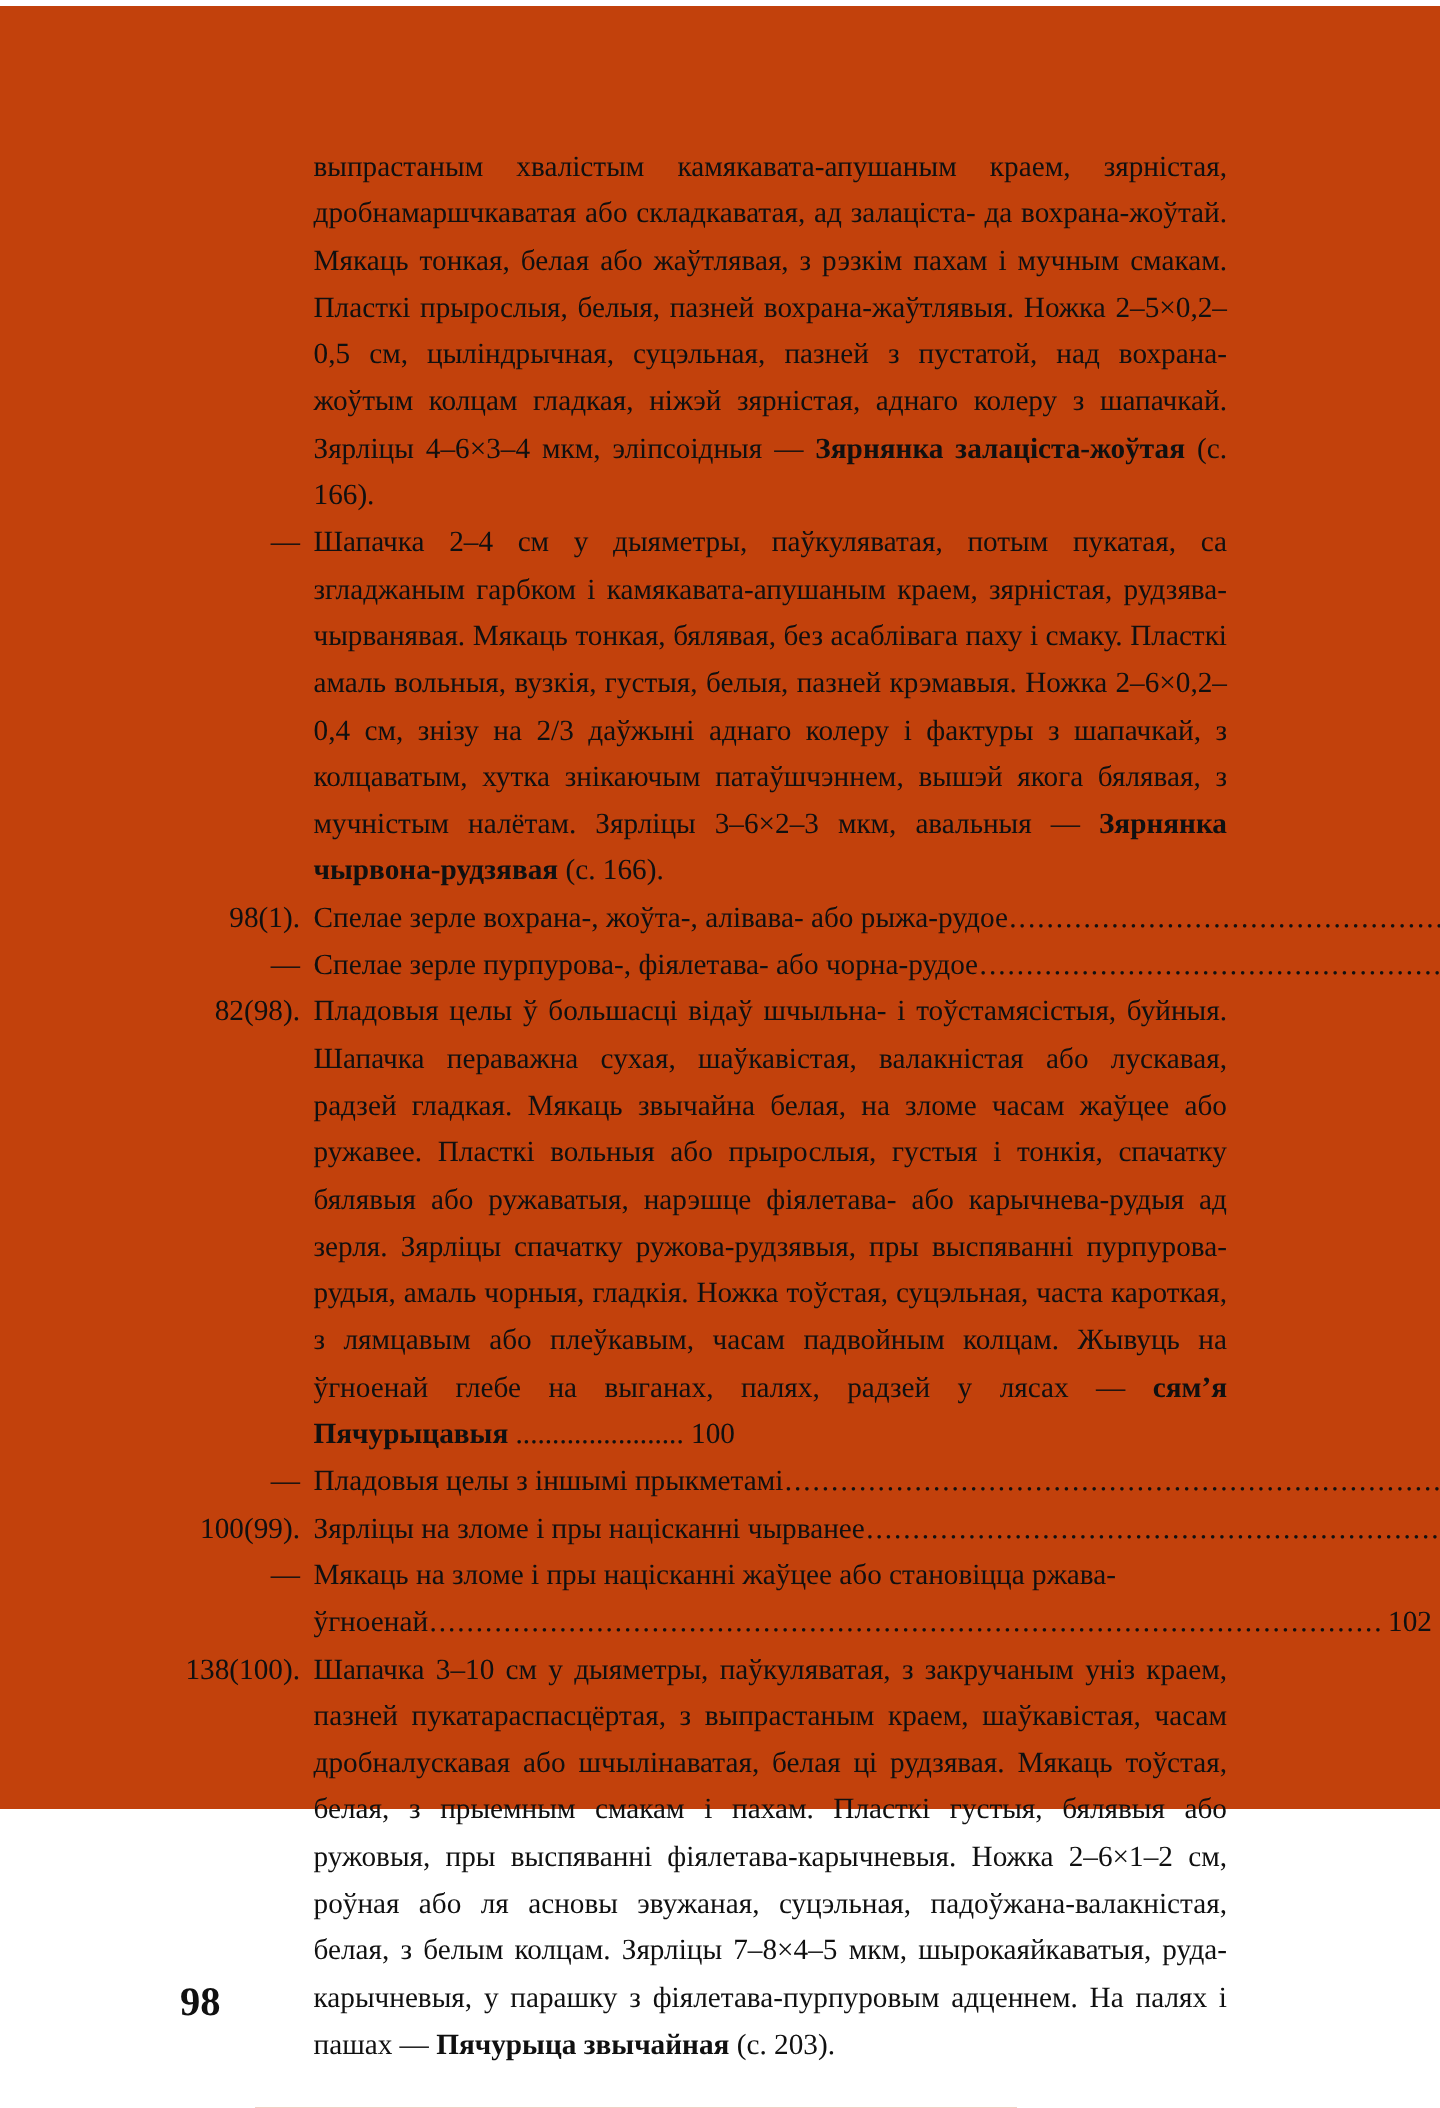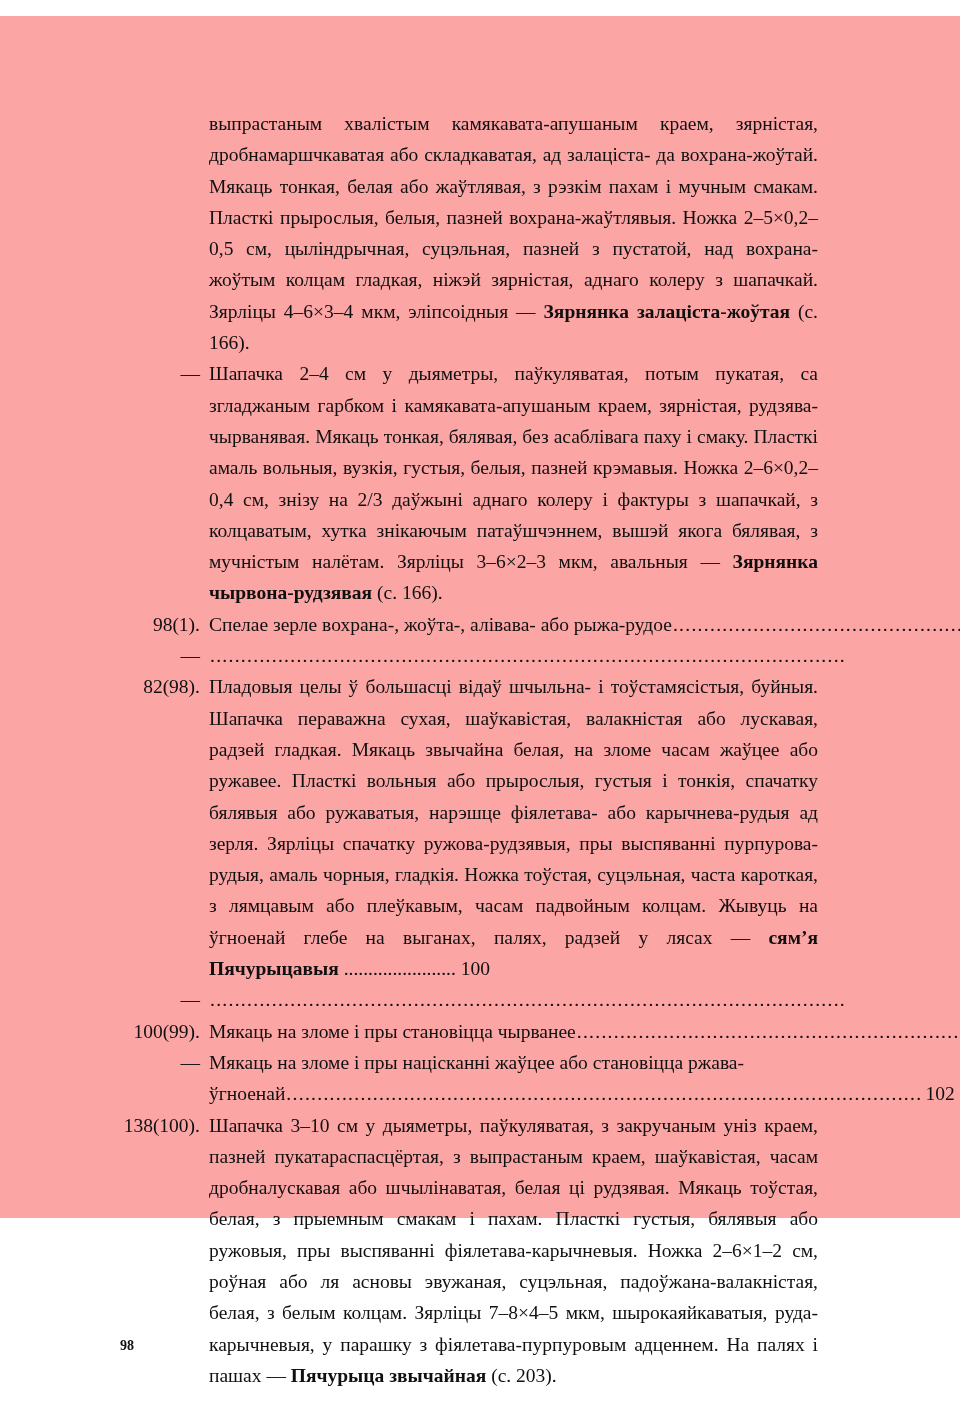--- a/index.html
+++ b/index.html
@@ -11,24 +11,24 @@
     width: 960px;
     height: 1405px;
     position: relative;
     font-family: "Liberation Serif", "DejaVu Serif", serif;
     color: #101010;
     overflow: hidden;
   }
 
   .page {
     position: absolute;
-    left: 0; top: 16px;
+    left: 0; top: 4px;
     width: 960px;
     height: 1202px;
-    background: #fca5a5;
+    background: #c2410c;
   }
 
   
   .content {
     position: absolute;
     left: 118px;
     top: 92px;
     width: 700px;
   }
 
@@ -88,21 +88,21 @@
     white-space: nowrap;
     padding-left: 2px;
   }
 
   .wrapline { display: block; }
 
   .folio {
     position: absolute;
     left: 120px;
     top: 1317px;
-    font-size: 14px;
+    font-size: 27px;
     font-weight: bold;
     line-height: 26px;
   }
 
   
   .tight { margin: 0; }
 </style>
 </head>
 <body>
 
@@ -132,48 +132,50 @@
           <span class="leader-fill">.......................................................................................................</span>
 
         </div>
       </div>
     </div>
 
     <div class="entry">
       <div class="key dash">—</div>
       <div class="body left">
         <div class="leader-line">
+          <span class="leader-text">Спелае зерле пурпурова-, фіялетава- або чорна-рудое</span>
           <span class="leader-fill">.......................................................................................................</span>
 
         </div>
       </div>
     </div>
 
     <div class="entry">
       <div class="key">82(98).</div>
       <div class="body para">
         <p class="tight"><span>Пладовыя целы ў большасці відаў шчыльна- і тоўстамясістыя, буйныя. Шапачка пераважна сухая, шаўкавістая, валакністая або лускавая, радзей гладкая. Мякаць звычайна белая, на зломе часам жаўцее або ружавее. Пласткі вольныя або прырослыя, густыя і тонкія, спачатку бялявыя або ружаватыя, нарэшце фіялетава- або карычнева-рудыя ад зерля. Зярліцы спачатку ружова-рудзявыя, пры выспяванні пурпурова-рудыя, амаль чорныя, гладкія. Ножка тоўстая, суцэльная, часта кароткая, з лямцавым або плеўкавым, часам падвойным колцам. Жывуць на ўгноенай глебе на выганах, палях, радзей у лясах — </span><b>сям’я Пячурыцавыя</b><span class="leader-inline"> ....................... </span><span>100</span></p>
       </div>
     </div>
 
     <div class="entry">
       <div class="key dash">—</div>
       <div class="body left">
         <div class="leader-line">
+          <span class="leader-text">Пладовыя целы з іншымі прыкметамі</span>
           <span class="leader-fill">.......................................................................................................</span>
 
         </div>
       </div>
     </div>
 
     <div class="entry">
       <div class="key">100(99).</div>
       <div class="body left">
         <div class="leader-line">
-          <span class="leader-text">Мякаць на зломе і пры становіцца чырванее</span>
+          <span class="leader-text">Зярліцы на зломе і пры націсканні чырванее</span>
           <span class="leader-fill">.......................................................................................................</span>
 
         </div>
       </div>
     </div>
 
     <div class="entry">
       <div class="key dash">—</div>
       <div class="body left">
         <div class="wrapline">Мякаць на зломе і пры націсканні жаўцее або становіцца ржава-</div>

